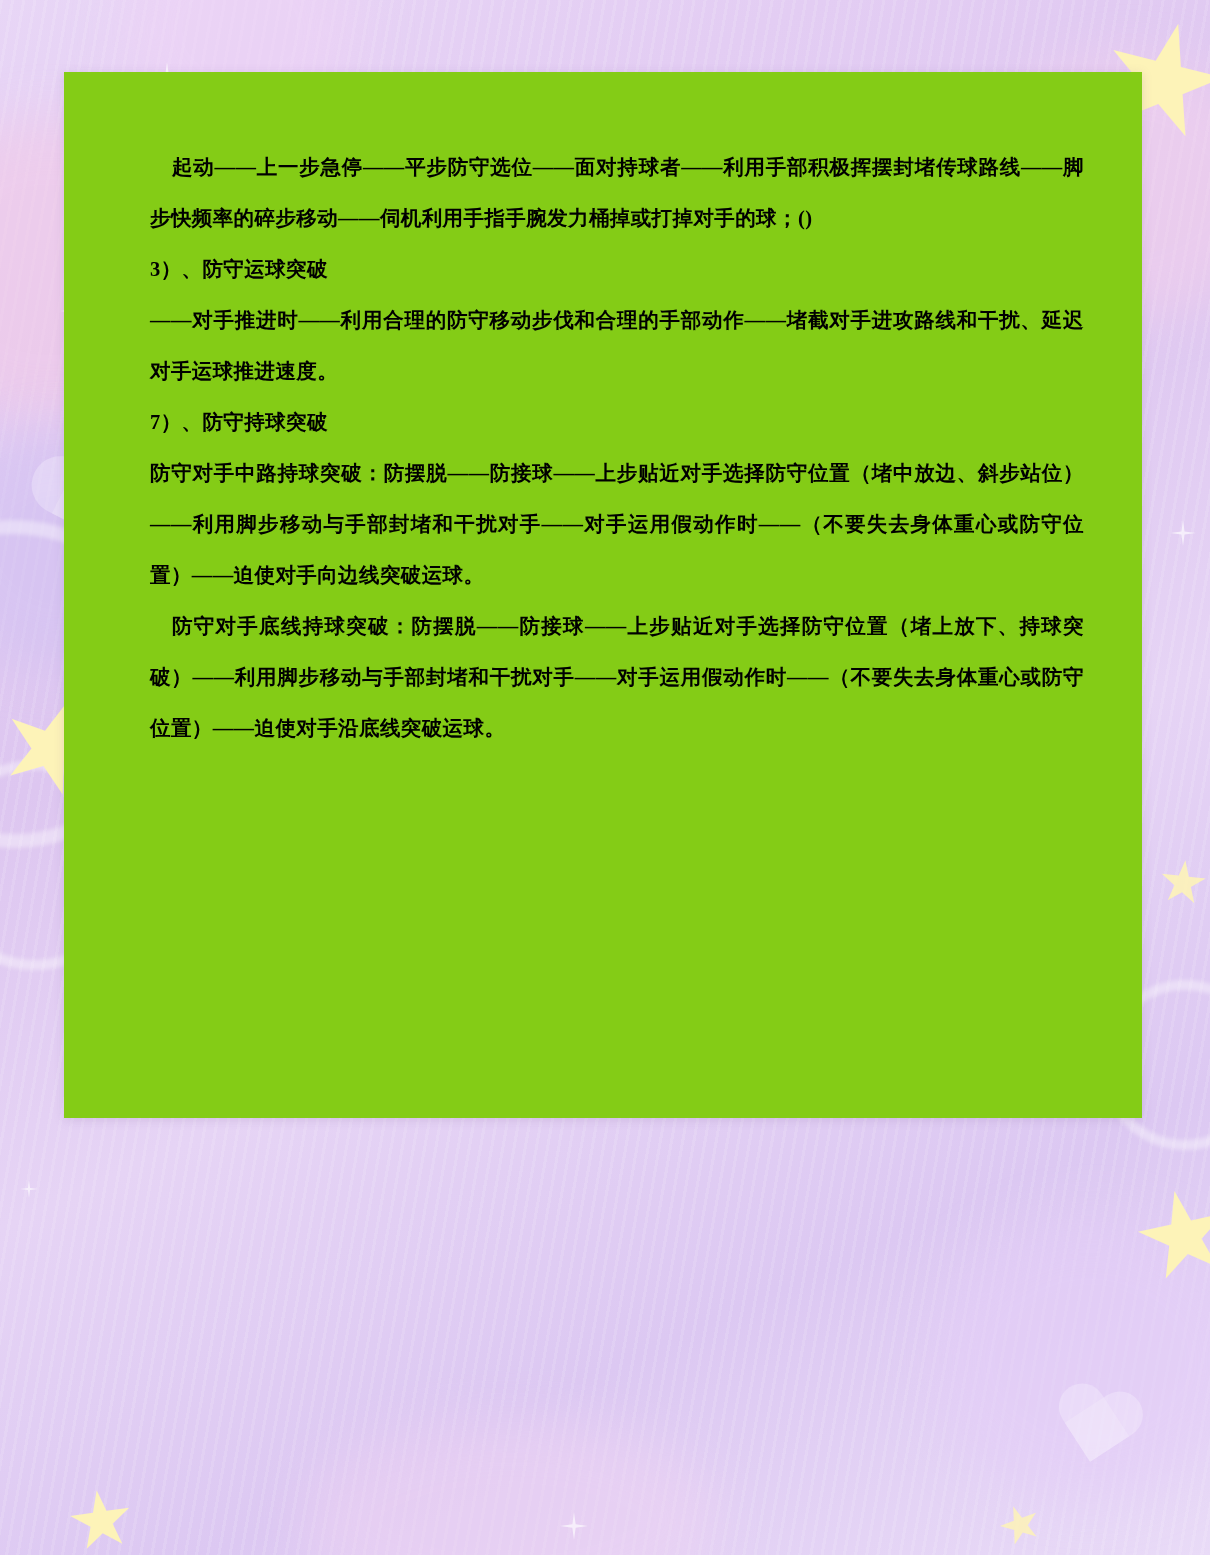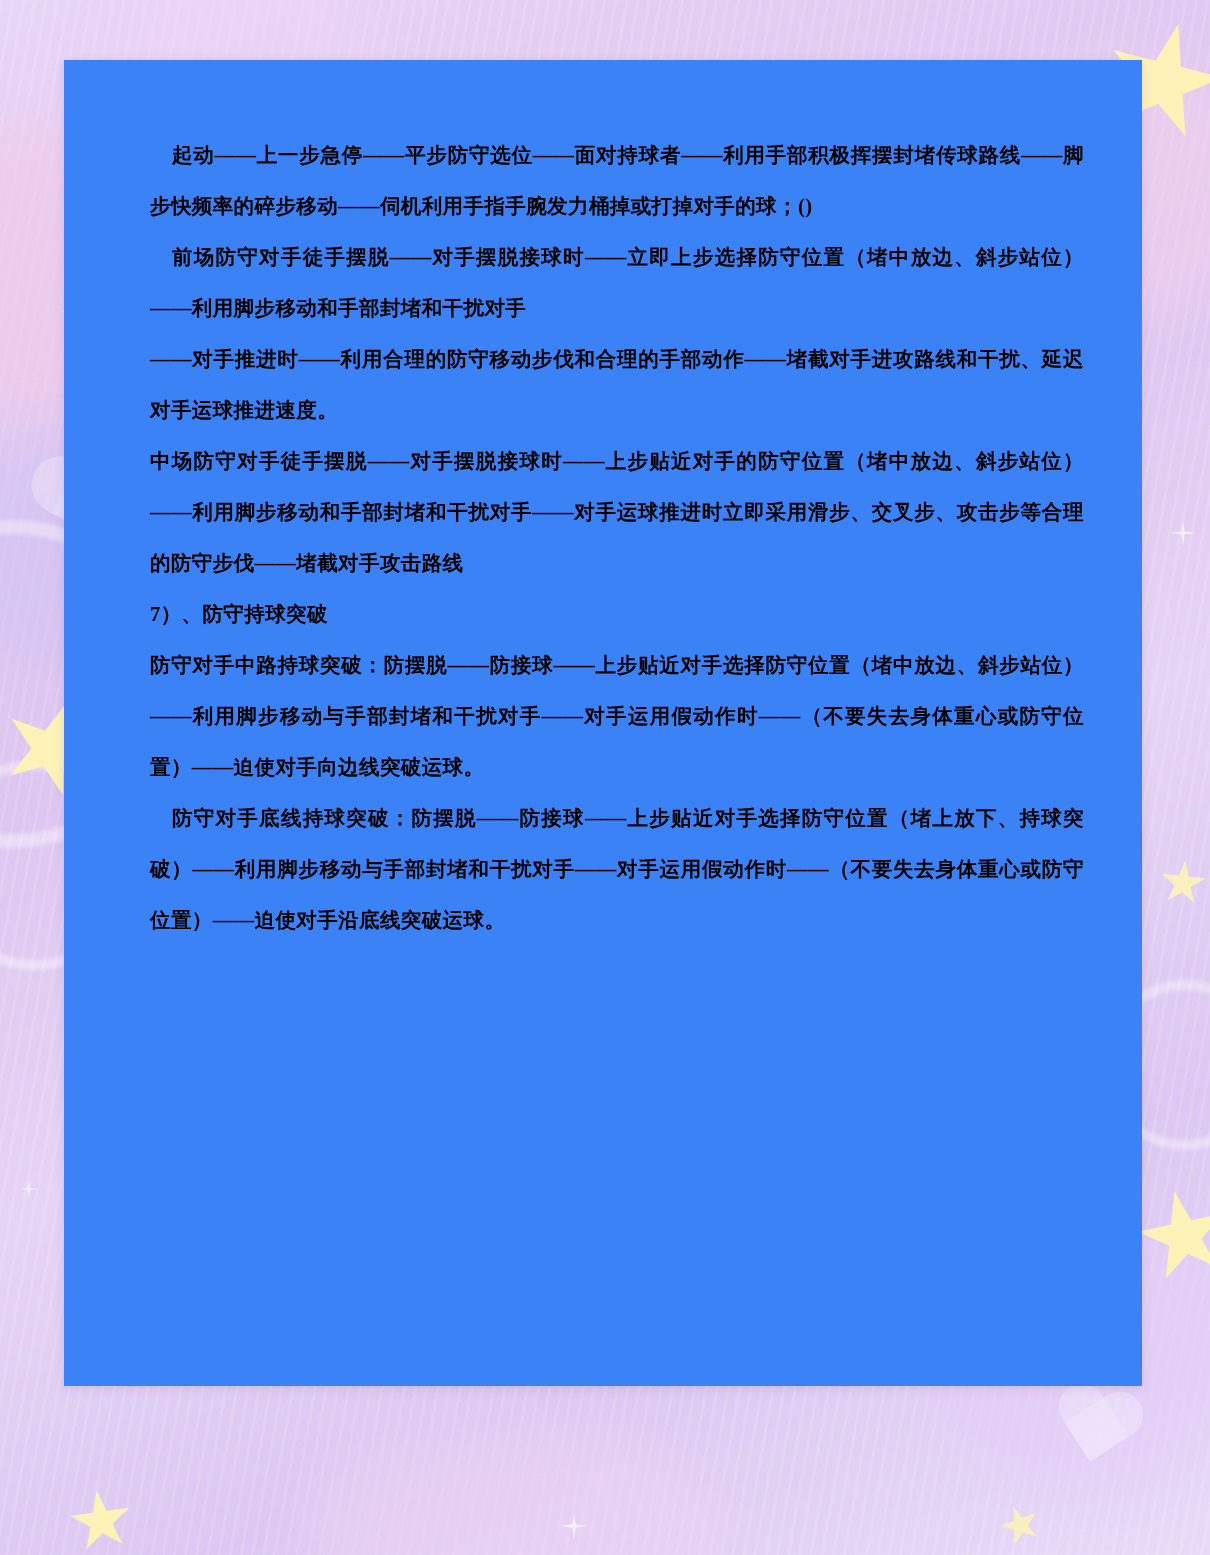--- a/index.html
+++ b/index.html
@@ -96,24 +96,24 @@
   .k1 { width: 34px; height: 34px; left: 150px; top: 62px; opacity:.8;}
   .k2 { width: 22px; height: 22px; left: 60px;  top: 300px; opacity:.75;}
   .k3 { width: 26px; height: 26px; left: 1170px; top: 520px; opacity:.7;}
   .k4 { width: 18px; height: 18px; left: 20px;  top: 1180px; opacity:.7;}
   .k5 { width: 28px; height: 28px; left: 560px; top: 1512px; opacity:.7;}
 
   
   .page {
     position: absolute;
     left: 64px;
-    top: 60px;
+    top: 72px;
     width: 1078px;
-    height: 1326px;
-    background: #3b82f6;
+    height: 1046px;
+    background: #84cc16;
     box-shadow: 0 2px 10px rgba(120, 90, 150, 0.18);
   }
   .page-inner {
     padding: 70px 58px 40px 86px;
   }
   .doc-line {
     font-size: 20.5px;
     line-height: 51px;
     color: #000;
     letter-spacing: 0.4px;
@@ -160,26 +160,25 @@
 <div class="sparkle k3"></div>
 <div class="sparkle k4"></div>
 <div class="sparkle k5"></div>
 
 <div class="page">
   <div class="page-inner">
 
     <p class="doc-line doc-para indent-1">起动——上一步急停——平步防守选位——面对持球者——利用手部积极挥摆封堵传球路线——脚步快频率的碎步移动——伺机利用手指手腕发力桶掉或打掉对手的球；()</p>
 
 
+    <p class="doc-line doc-para indent-2">3）、防守运球突破</p>
 
-    <p class="doc-line doc-para indent-1">前场防守对手徒手摆脱——对手摆脱接球时——立即上步选择防守位置（堵中放边、斜步站位）——利用脚步移动和手部封堵和干扰对手</p>
 
     <p class="doc-line doc-para indent-2">——对手推进时——利用合理的防守移动步伐和合理的手部动作——堵截对手进攻路线和干扰、延迟对手运球推进速度。</p>
 
-    <p class="doc-line doc-para indent-2">中场防守对手徒手摆脱——对手摆脱接球时——上步贴近对手的防守位置（堵中放边、斜步站位）——利用脚步移动和手部封堵和干扰对手——对手运球推进时立即采用滑步、交叉步、攻击步等合理的防守步伐——堵截对手攻击路线</p>
 
 
     <p class="doc-line doc-para indent-2">7）、防守持球突破</p>
 
     <p class="doc-line doc-para indent-2">防守对手中路持球突破：防摆脱——防接球——上步贴近对手选择防守位置（堵中放边、斜步站位）——利用脚步移动与手部封堵和干扰对手——对手运用假动作时——（不要失去身体重心或防守位置）——迫使对手向边线突破运球。</p>
 
 
     <p class="doc-line doc-para indent-1">防守对手底线持球突破：防摆脱——防接球——上步贴近对手选择防守位置（堵上放下、持球突破）——利用脚步移动与手部封堵和干扰对手——对手运用假动作时——（不要失去身体重心或防守位置）——迫使对手沿底线突破运球。</p>
 
   </div>

